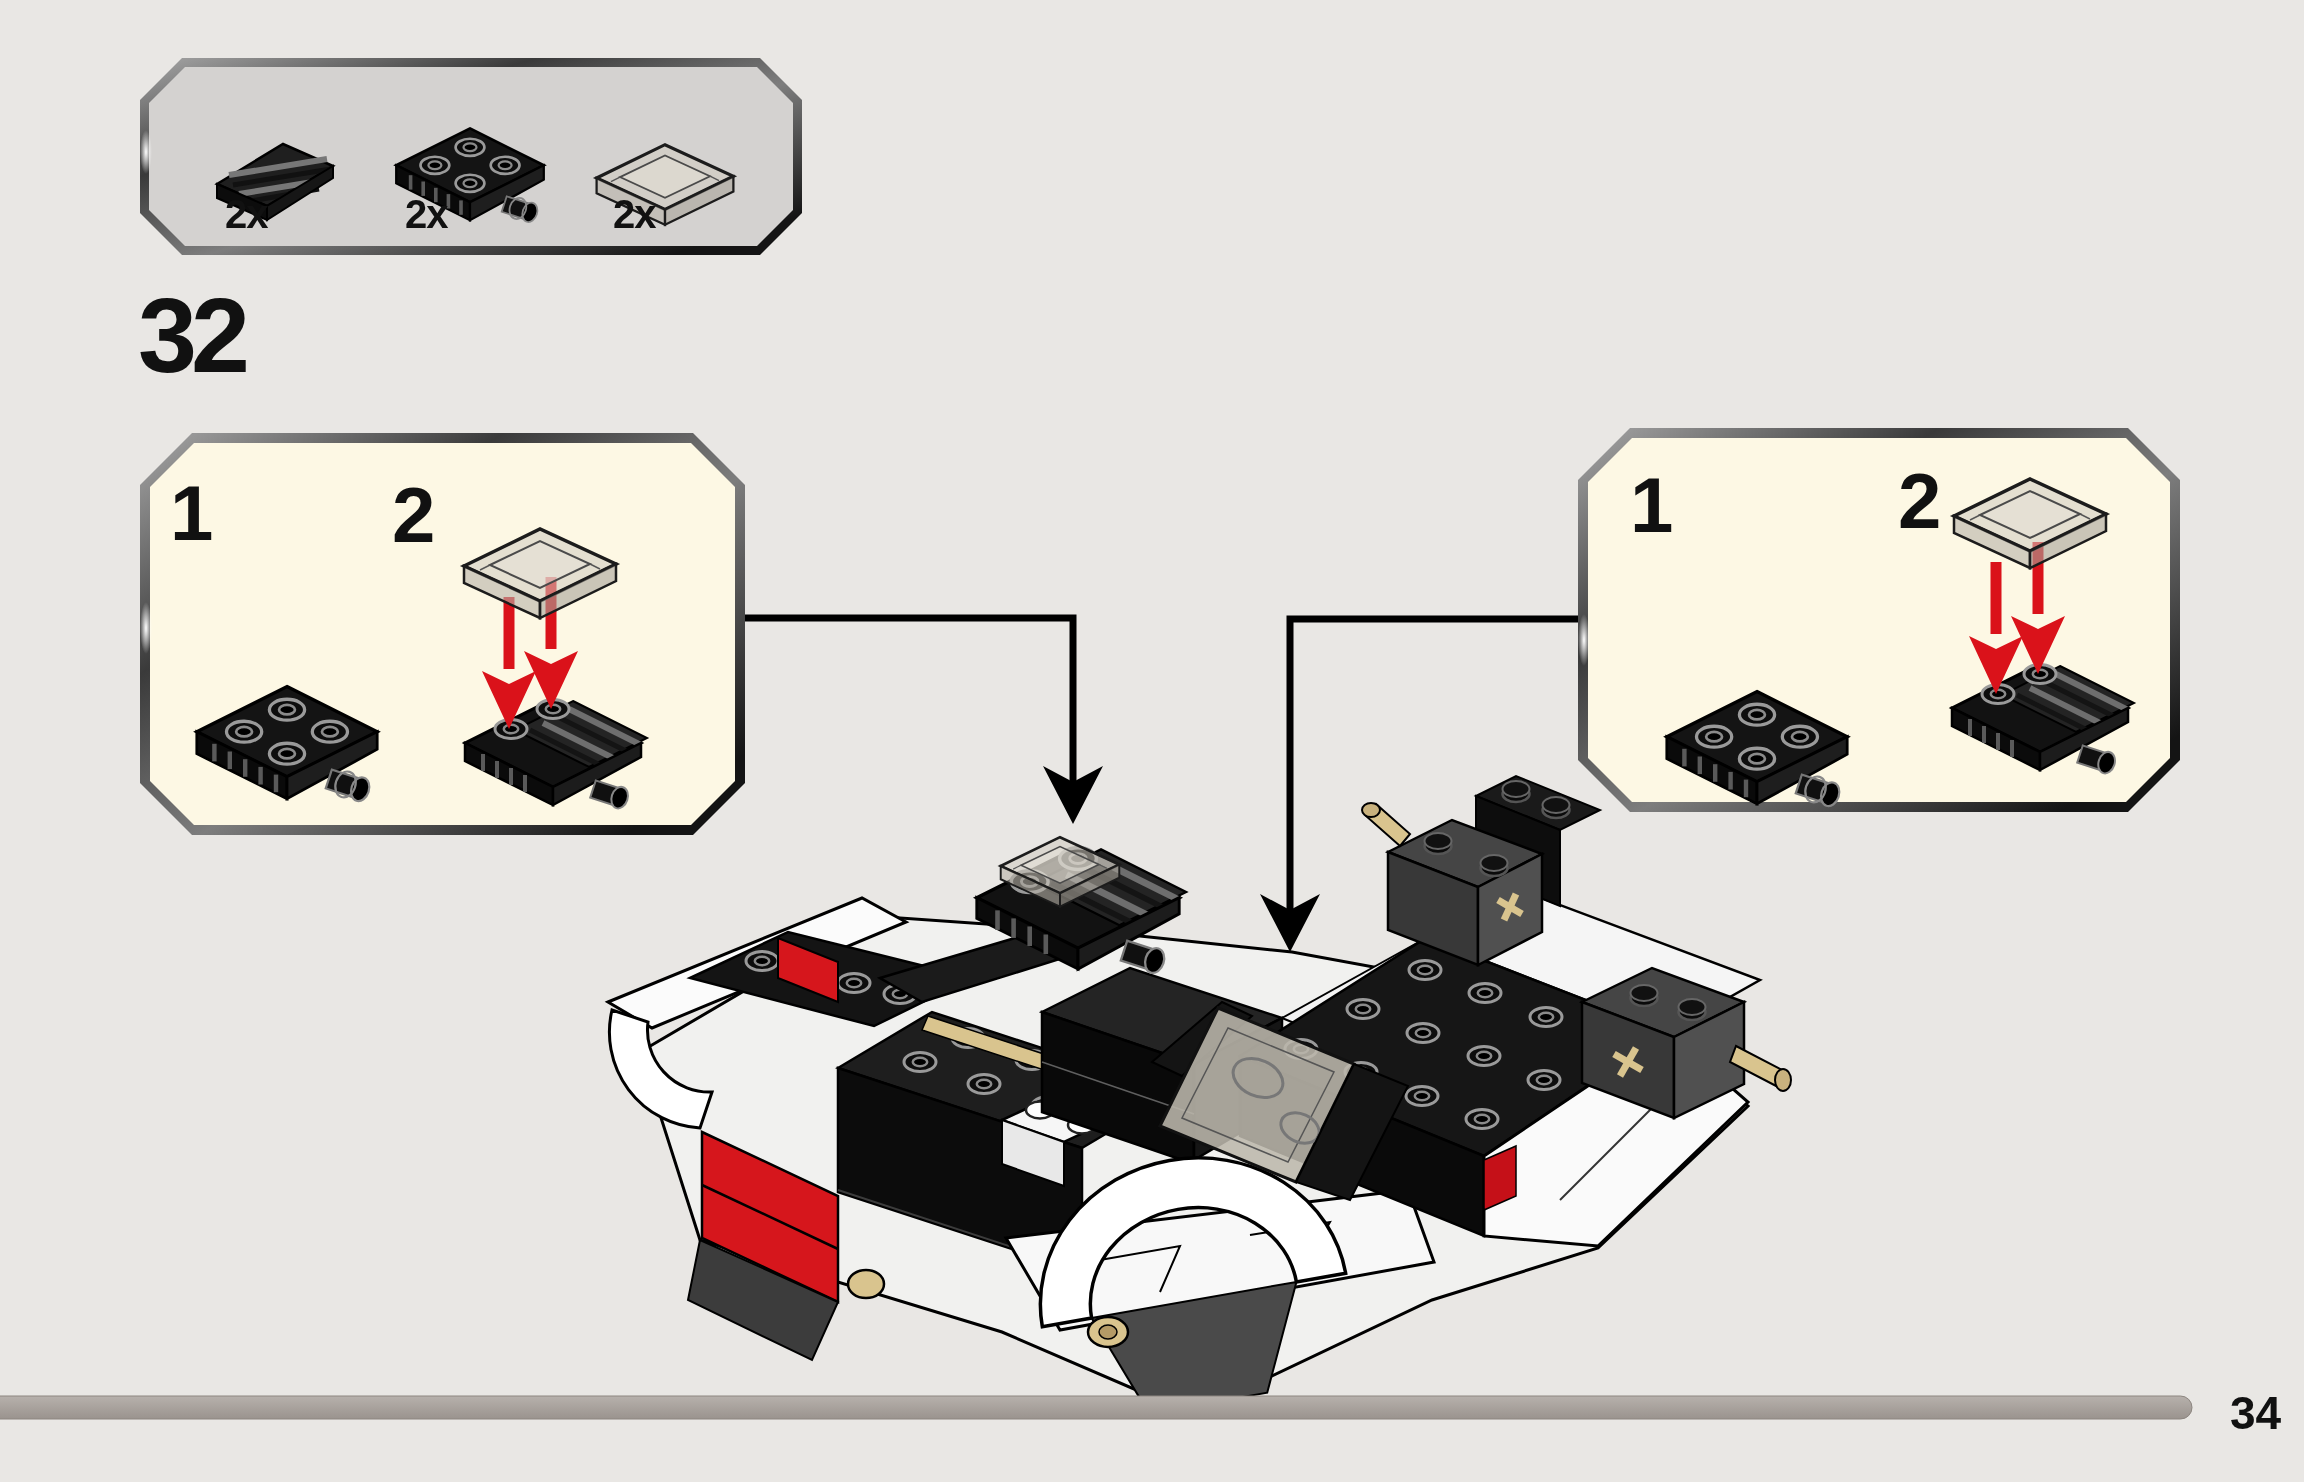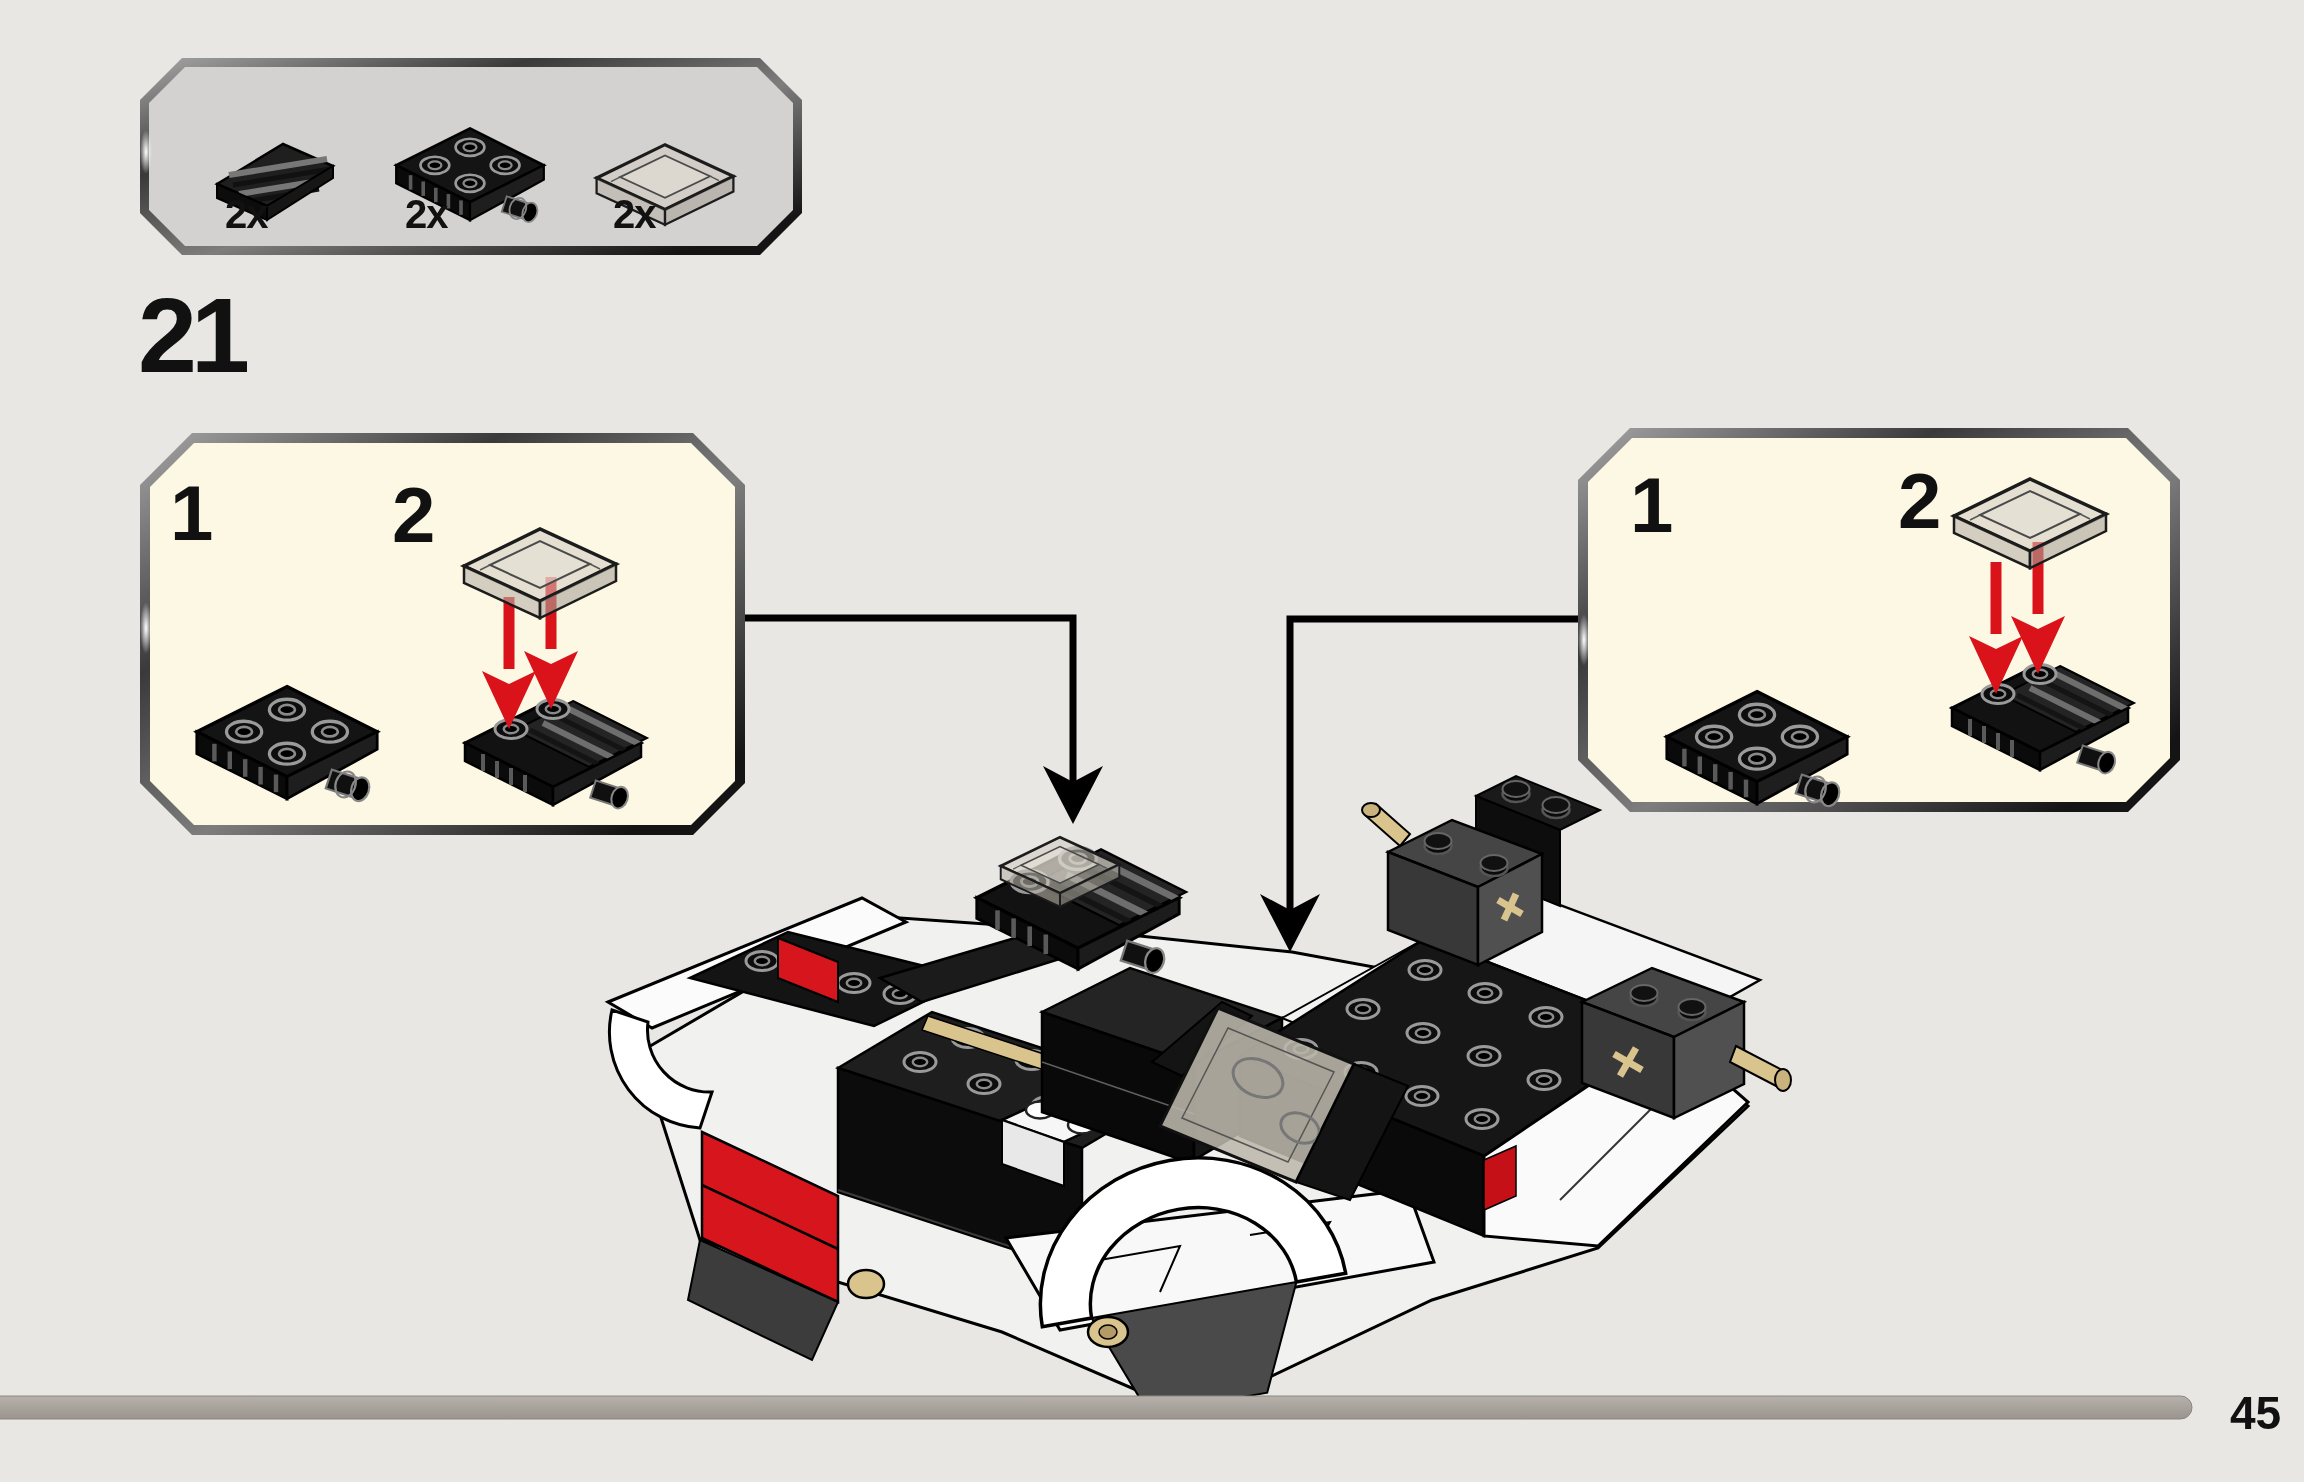--- a/index.html
+++ b/index.html
@@ -325,26 +325,26 @@
           <use href="#grilleAsm"></use>
         </g>
       <g transform="translate(1060,866) scale(0.78)">
           <use href="#transTile"></use>
         </g>
     </g>
 
     <rect x="-14" y="1396" width="2206" height="23" rx="11.5" fill="url(#barGrad)" stroke="#8d8680" stroke-width="1"></rect>
   </svg>
 
-  <div class="t num-step" style="left:138px; top:282px;">21</div>
+  <div class="t num-step" style="left:138px; top:282px;">32</div>
 
   <div class="t lbl-count" style="left:225px; top:194px;">2x</div>
   <div class="t lbl-count" style="left:405px; top:194px;">2x</div>
   <div class="t lbl-count" style="left:613px; top:194px;">2x</div>
 
   <div class="t num-sub" style="left:170px; top:474px;">1</div>
   <div class="t num-sub" style="left:392px; top:476px;">2</div>
 
   <div class="t num-sub" style="left:1630px; top:466px;">1</div>
   <div class="t num-sub" style="left:1898px; top:462px;">2</div>
 
-  <div class="t num-page" style="left:2230px; top:1390px;">45</div>
+  <div class="t num-page" style="left:2230px; top:1390px;">34</div>
 </div>
 
 </body></html>

